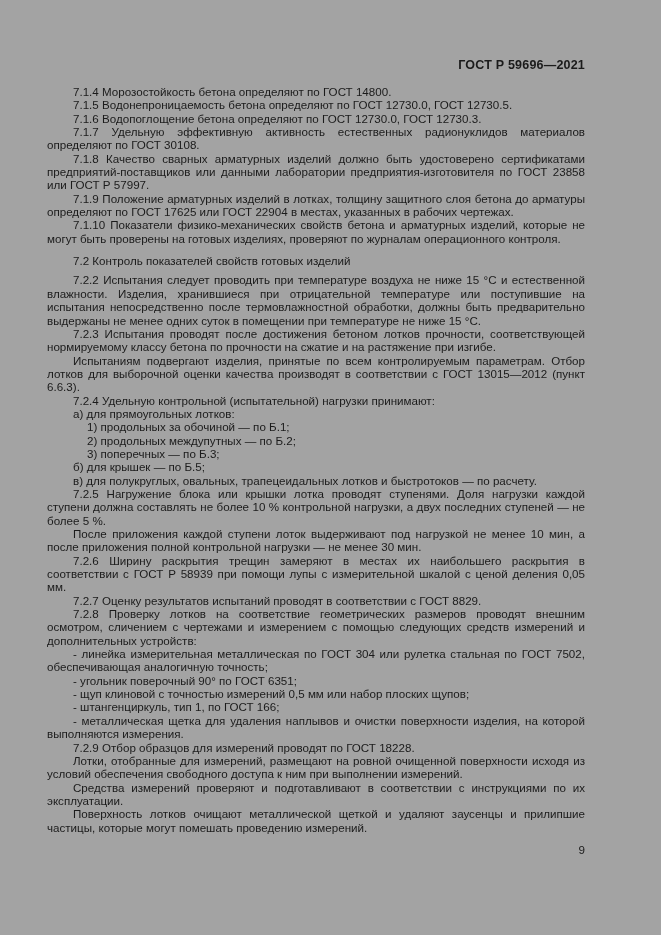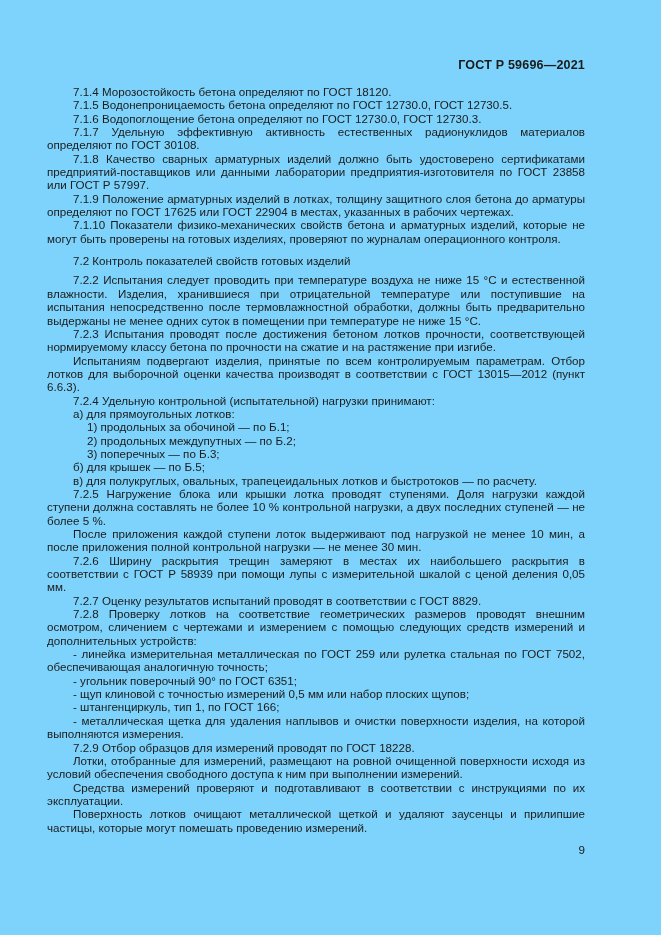--- a/index.html
+++ b/index.html
@@ -4,21 +4,21 @@
 <style>
   html, body { margin: 0; padding: 0; }
   body {
     width: 661px; height: 935px;
     background: #ffffff;
     font-family: "Liberation Sans", sans-serif;
   }
   .page {
     position: relative;
     width: 661px; height: 935px;
-    background: #7dd3fc;
+    background: #a3a3a3;
     color: #1b1b1b;
     overflow: hidden;
   }
   .doc-header {
     position: absolute;
     top: 58px; left: 47px; width: 538px;
     text-align: right;
     font-size: 12.5px;
     font-weight: bold;
     letter-spacing: 0.2px;
@@ -47,21 +47,21 @@
     font-size: 11.6px;
   }
 </style>
 </head>
 <body>
 
 <div class="page">
   <div class="doc-header">ГОСТ Р 59696—2021</div>
 
   <div class="doc-body">
-      <div class="para">7.1.4 Морозостойкость бетона определяют по ГОСТ 18120.</div>
+      <div class="para">7.1.4 Морозостойкость бетона определяют по ГОСТ 14800.</div>
       <div class="para">7.1.5 Водонепроницаемость бетона определяют по ГОСТ 12730.0, ГОСТ 12730.5.</div>
       <div class="para">7.1.6 Водопоглощение бетона определяют по ГОСТ 12730.0, ГОСТ 12730.3.</div>
       <div class="para">7.1.7 Удельную эффективную активность естественных радионуклидов материалов определяют по ГОСТ 30108.</div>
       <div class="para">7.1.8 Качество сварных арматурных изделий должно быть удостоверено сертификатами предприятий-поставщиков или данными лаборатории предприятия-изготовителя по ГОСТ 23858 или ГОСТ Р 57997.</div>
       <div class="para">7.1.9 Положение арматурных изделий в лотках, толщину защитного слоя бетона до арматуры определяют по ГОСТ 17625 или ГОСТ 22904 в местах, указанных в рабочих чертежах.</div>
       <div class="para">7.1.10 Показатели физико-механических свойств бетона и арматурных изделий, которые не могут быть проверены на готовых изделиях, проверяют по журналам операционного контроля.</div>
       <div class="heading">7.2 Контроль показателей свойств готовых изделий</div>
       <div class="para">7.2.2 Испытания следует проводить при температуре воздуха не ниже 15 °С и естественной влажности. Изделия, хранившиеся при отрицательной температуре или поступившие на испытания непосредственно после термовлажностной обработки, должны быть предварительно выдержаны не менее одних суток в помещении при температуре не ниже 15 °С.</div>
       <div class="para">7.2.3 Испытания проводят после достижения бетоном лотков прочности, соответствующей нормируемому классу бетона по прочности на сжатие и на растяжение при изгибе.</div>
       <div class="para">Испытаниям подвергают изделия, принятые по всем контролируемым параметрам. Отбор лотков для выборочной оценки качества производят в соответствии с ГОСТ 13015—2012 (пункт 6.6.3).</div>
@@ -70,21 +70,21 @@
       <div class="sub-item">1) продольных за обочиной — по Б.1;</div>
       <div class="sub-item">2) продольных междупутных — по Б.2;</div>
       <div class="sub-item">3) поперечных — по Б.3;</div>
       <div class="para">б) для крышек — по Б.5;</div>
       <div class="para">в) для полукруглых, овальных, трапецеидальных лотков и быстротоков — по расчету.</div>
       <div class="para">7.2.5 Нагружение блока или крышки лотка проводят ступенями. Доля нагрузки каждой ступени должна составлять не более 10 % контрольной нагрузки, а двух последних ступеней — не более 5 %.</div>
       <div class="para">После приложения каждой ступени лоток выдерживают под нагрузкой не менее 10 мин, а после приложения полной контрольной нагрузки — не менее 30 мин.</div>
       <div class="para">7.2.6 Ширину раскрытия трещин замеряют в местах их наибольшего раскрытия в соответствии с ГОСТ Р 58939 при помощи лупы с измерительной шкалой с ценой деления 0,05 мм.</div>
       <div class="para">7.2.7 Оценку результатов испытаний проводят в соответствии с ГОСТ 8829.</div>
       <div class="para">7.2.8 Проверку лотков на соответствие геометрических размеров проводят внешним осмотром, сличением с чертежами и измерением с помощью следующих средств измерений и дополнительных устройств:</div>
-      <div class="para">- линейка измерительная металлическая по ГОСТ 259 или рулетка стальная по ГОСТ 7502, обеспечивающая аналогичную точность;</div>
+      <div class="para">- линейка измерительная металлическая по ГОСТ 304 или рулетка стальная по ГОСТ 7502, обеспечивающая аналогичную точность;</div>
       <div class="para">- угольник поверочный 90° по ГОСТ 6351;</div>
       <div class="para">- щуп клиновой с точностью измерений 0,5 мм или набор плоских щупов;</div>
       <div class="para">- штангенциркуль, тип 1, по ГОСТ 166;</div>
       <div class="para">- металлическая щетка для удаления наплывов и очистки поверхности изделия, на которой выполняются измерения.</div>
       <div class="para">7.2.9 Отбор образцов для измерений проводят по ГОСТ 18228.</div>
       <div class="para">Лотки, отобранные для измерений, размещают на ровной очищенной поверхности исходя из условий обеспечения свободного доступа к ним при выполнении измерений.</div>
       <div class="para">Средства измерений проверяют и подготавливают в соответствии с инструкциями по их эксплуатации.</div>
       <div class="para">Поверхность лотков очищают металлической щеткой и удаляют заусенцы и прилипшие частицы, которые могут помешать проведению измерений.</div>
     </div>
 

